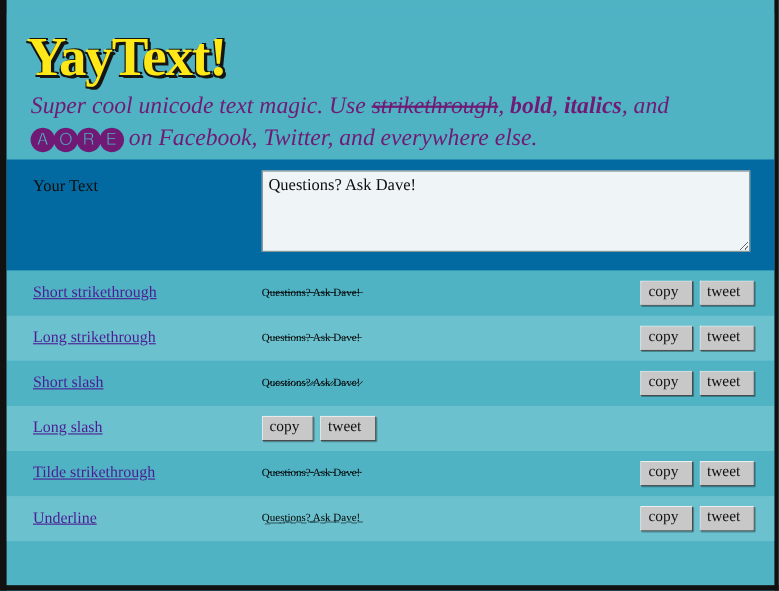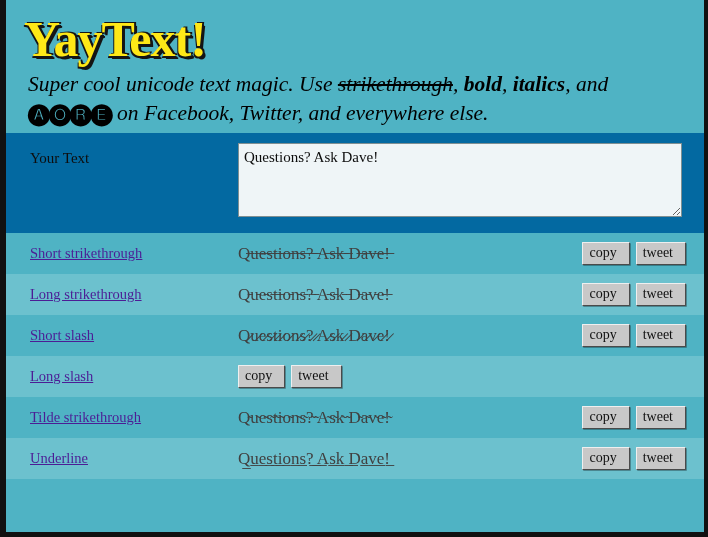--- a/index.html
+++ b/index.html
@@ -21,20 +21,21 @@
     border-left: 6px solid #111111;
     border-right: 4px solid #111111;
     border-bottom: 5px solid #111111;
     background: #4fb3c4;
     overflow: hidden;
   }
   
   .header {
     background: #4fb3c4;
     padding: 8px 0 6px 0;
+    margin-top: 12px;
   }
   .logo {
     font-family: "Liberation Serif", "DejaVu Serif", serif;
     font-weight: bold;
     font-style: normal;
     font-size: 50px;
     line-height: 1;
     color: #ffe817;
     letter-spacing: -1px;
     padding: 6px 0 2px 18px;
@@ -42,21 +43,21 @@
       2px 2px 0 #151515,
       2px -1px 0 #151515,
       -1px 2px 0 #151515,
       3px 3px 0 #151515;
   }
   .tagline {
     font-family: "Liberation Serif", "DejaVu Serif", serif;
     font-style: italic;
     font-size: 21.5px;
     line-height: 1.33;
-    color: #000000;
+    color: #701a75;
     padding: 4px 18px 0 22px;
     max-width: 640px;
   }
   .tagline .strike { text-decoration: line-through; }
   .tagline .bold { font-weight: bold; font-style: italic; }
   .tagline .ital { font-weight: bold; font-style: italic; }
   .tagline .circled {
     font-style: normal;
     font-weight: bold;
     letter-spacing: -1px;
@@ -114,22 +115,22 @@
     padding-left: 24px;
     box-sizing: border-box;
     font-size: 14.5px;
     color: #4c1d95;
     text-decoration: underline;
     font-family: "Liberation Serif", "DejaVu Serif", serif;
     cursor: pointer;
   }
   .row-output {
     flex: 1 1 auto;
-    font-size: 17px;
-    color: #404040;
+    font-size: 10px;
+    color: #000000;
     white-space: nowrap;
     overflow: hidden;
     font-family: "Liberation Serif", "DejaVu Serif", serif;
     padding-right: 8px;
   }
   .row-actions {
     flex: 0 0 auto;
     display: flex;
     gap: 6px;
     padding-right: 18px;

